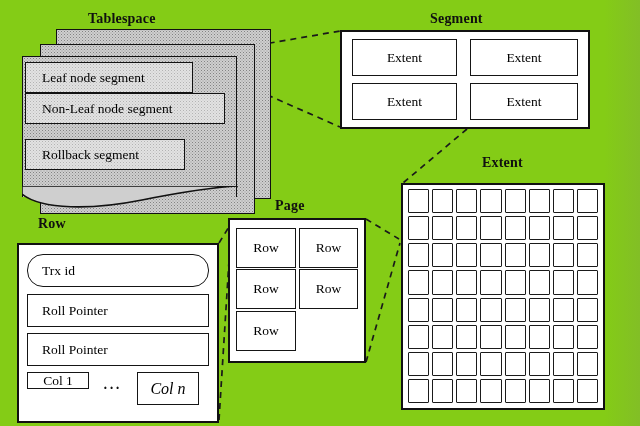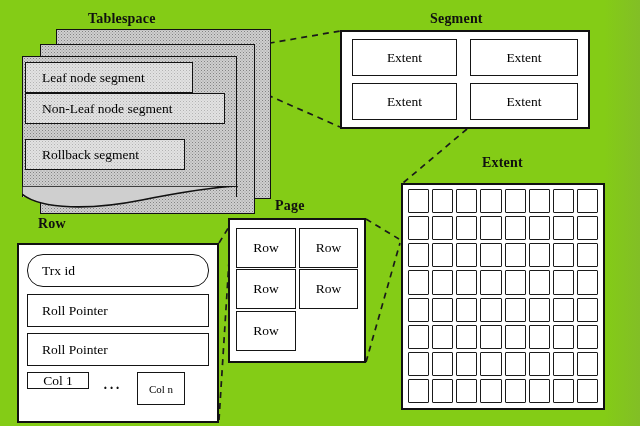--- a/index.html
+++ b/index.html
@@ -267,18 +267,18 @@
   <div class="innerbox" style="left:27px; top:294px; width:182px; height:33px; font-size:13.5px;">
     <span>Roll Pointer</span>
   </div>
   <div class="innerbox" style="left:27px; top:333px; width:182px; height:33px; font-size:13.5px;">
     <span>Roll Pointer</span>
   </div>
   <div class="centerbox" style="left:27px; top:372px; width:62px; height:17px; font-size:13.5px;">
     <span>Col 1</span>
   </div>
   <div class="ell" style="left:103px; top:381px; font-size:14px;">···</div>
-  <div class="centerbox" style="left:137px; top:372px; width:48px; height:33px; font-size:11px;">
+  <div class="centerbox" style="left:137px; top:372px; width:62px; height:33px; font-size:16px;font-style:italic;">
     <span>Col n</span>
   </div>
 
   <div id="edge-shade"></div>
 </div>
 
 </body></html>

